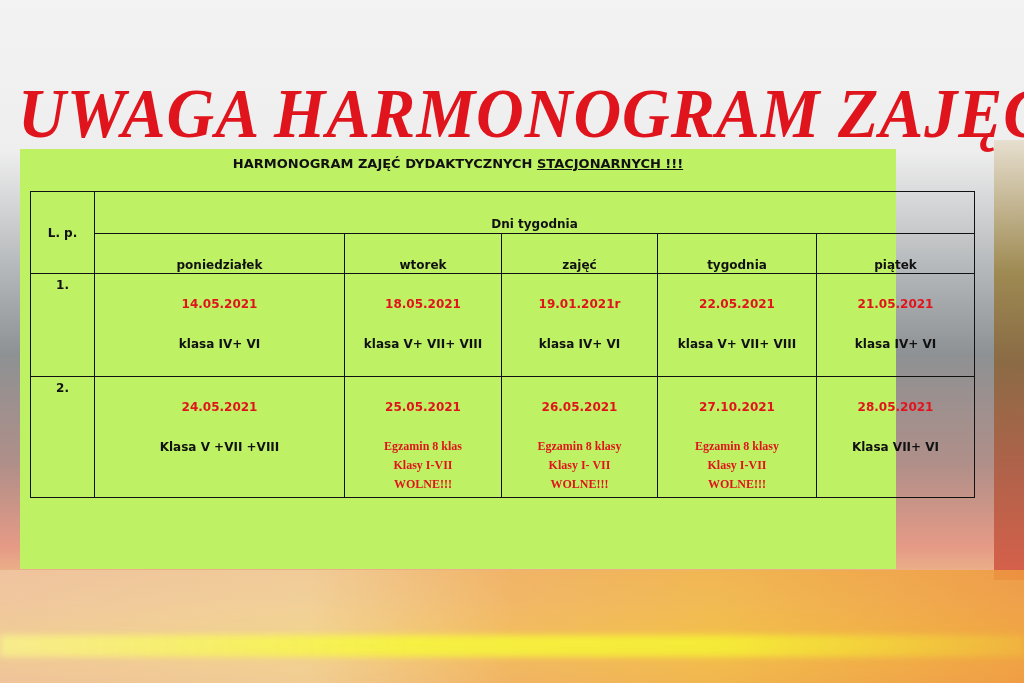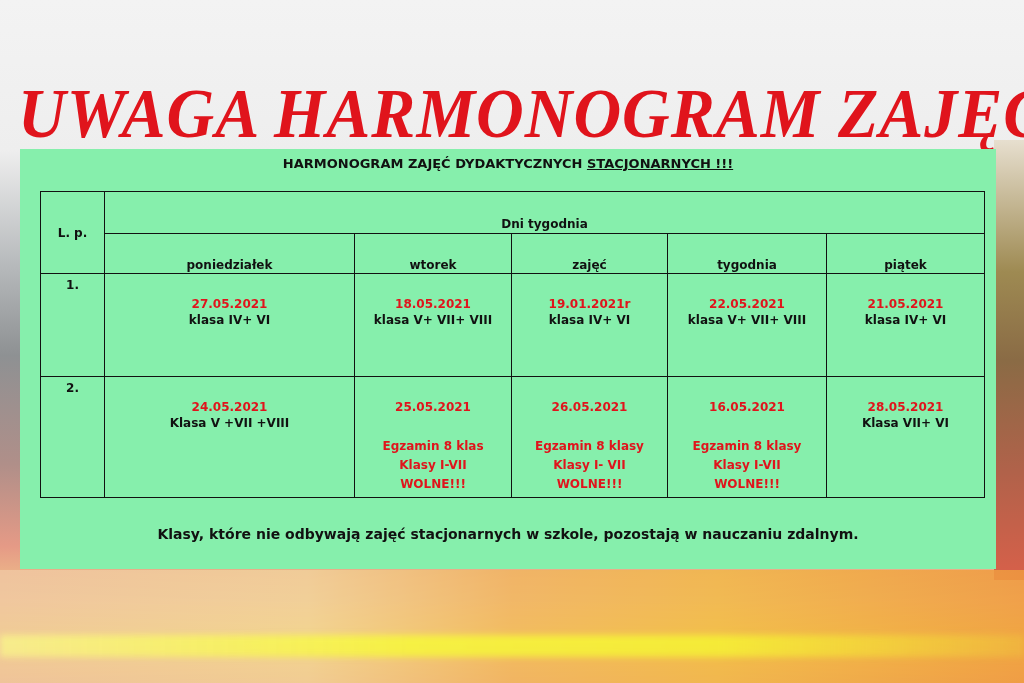--- a/index.html
+++ b/index.html
@@ -24,43 +24,43 @@
     background:linear-gradient(90deg, rgba(250,245,150,0.8), rgba(247,247,60,0.9) 40%, rgba(245,240,50,0.9) 70%, rgba(240,180,60,0.6));
     filter:blur(3px);
   }
   .big-title {
     position:absolute; left:18px; top:74px; width:990px;
     font-family:"Liberation Serif", serif; font-style:italic; font-weight:bold;
     font-size:66px; color:#e0141c; letter-spacing:1px; white-space:nowrap;
     transform:scaleY(1.05); transform-origin:left top;
   }
   .panel {
-    position:absolute; left:20px; top:149px; width:976px; height:420px;
-    background:#86efac;
+    position:absolute; left:20px; top:149px; width:876px; height:420px;
+    background:#bef264;
   }
   .panel-title {
     position:absolute; left:0; right:0; top:7px; text-align:center;
     font-family:"DejaVu Sans", sans-serif; font-size:13px; font-weight:bold; color:#111;
   }
   .panel-title u { text-decoration:underline; }
   table.sched {
-    position:absolute; left:20px; top:42px; width:944px;
+    position:absolute; left:10px; top:42px; width:944px;
     border-collapse:collapse; table-layout:fixed;
     font-family:"DejaVu Sans", sans-serif; font-size:12px; font-weight:bold; color:#111;
   }
   table.sched td { border:1.3px solid #111; padding:0; text-align:center; vertical-align:top; }
   .h-lp { vertical-align:middle !important; }
   .h-days { height:39px; vertical-align:bottom !important; padding-bottom:2px !important; }
   .h-day { height:38px; vertical-align:bottom !important; padding-bottom:1px !important; }
   .row1 td { height:98px; }
   .row2 td { height:116px; }
   .num { padding-top:4px !important; }
   .date { color:#e0141c; margin-top:22px; display:block; line-height:16px; }
-  .cls { display:block; line-height:16px; }
-  .cls.red { color:#e0141c; line-height:19px; margin-top:22px; }
+  .cls { display:block; margin-top:24px; line-height:16px; }
+  .cls.red { color:#e0141c; line-height:19px; margin-top:22px;font-family:Liberation Serif, serif; }
   .footer-note {
     position:absolute; left:0; right:0; top:377px; text-align:center;
     font-family:"DejaVu Sans", sans-serif; font-size:14px; font-weight:bold; color:#111;
   }
 </style>
 </head>
 <body>
 
 <div class="bg-right"></div>
 <div class="bg-bottom"></div>
@@ -89,21 +89,21 @@
     <tr>
       <td class="h-day">poniedziałek</td>
       <td class="h-day">wtorek</td>
       <td class="h-day">zajęć</td>
       <td class="h-day">tygodnia</td>
       <td class="h-day">piątek</td>
     </tr>
     <tr class="row1">
       <td class="num">1.</td>
       <td>
-            <span class="date">27.05.2021</span>
+            <span class="date">14.05.2021</span>
             <span class="cls">klasa IV+  VI</span>
           </td>
       <td>
             <span class="date">18.05.2021</span>
             <span class="cls">klasa V+  VII+ VIII</span>
           </td>
       <td>
             <span class="date">19.01.2021r</span>
             <span class="cls">klasa IV+ VI</span>
           </td>
@@ -132,29 +132,28 @@
       </td>
       <td>
             <span class="date">26.05.2021</span>
         <div class="cls red">
           <div>Egzamin 8 klasy</div>
           <div>Klasy I- VII</div>
           <div>WOLNE!!!</div>
         </div>
       </td>
       <td>
-            <span class="date">16.05.2021</span>
+            <span class="date">27.10.2021</span>
         <div class="cls red">
           <div>Egzamin 8 klasy</div>
           <div>Klasy I-VII</div>
           <div>WOLNE!!!</div>
         </div>
       </td>
       <td>
             <span class="date">28.05.2021</span>
             <span class="cls">Klasa VII+ VI</span>
           </td>
     </tr>
   </tbody>
     </table>
 
-  <div class="footer-note">Klasy, które nie odbywają zajęć stacjonarnych w szkole, pozostają w nauczaniu zdalnym.</div>
 </div>
 
 </body></html>

